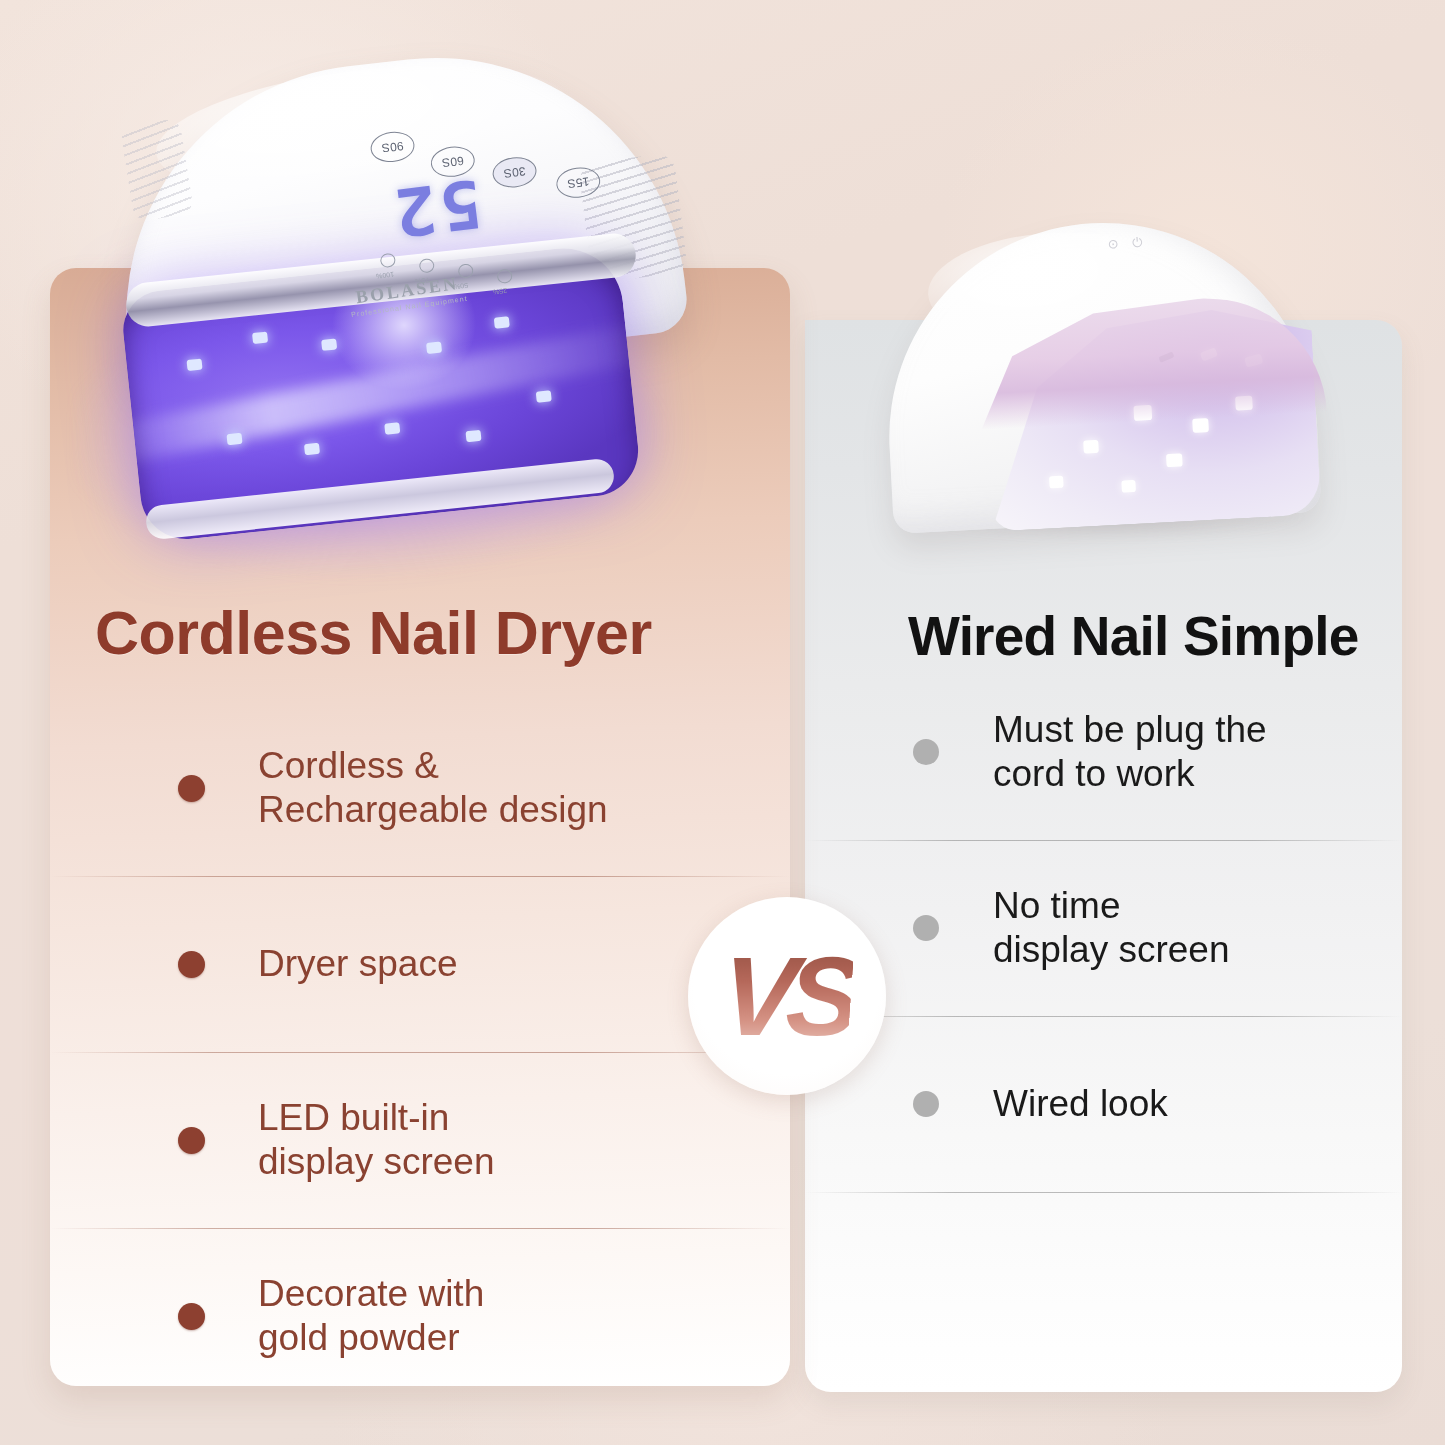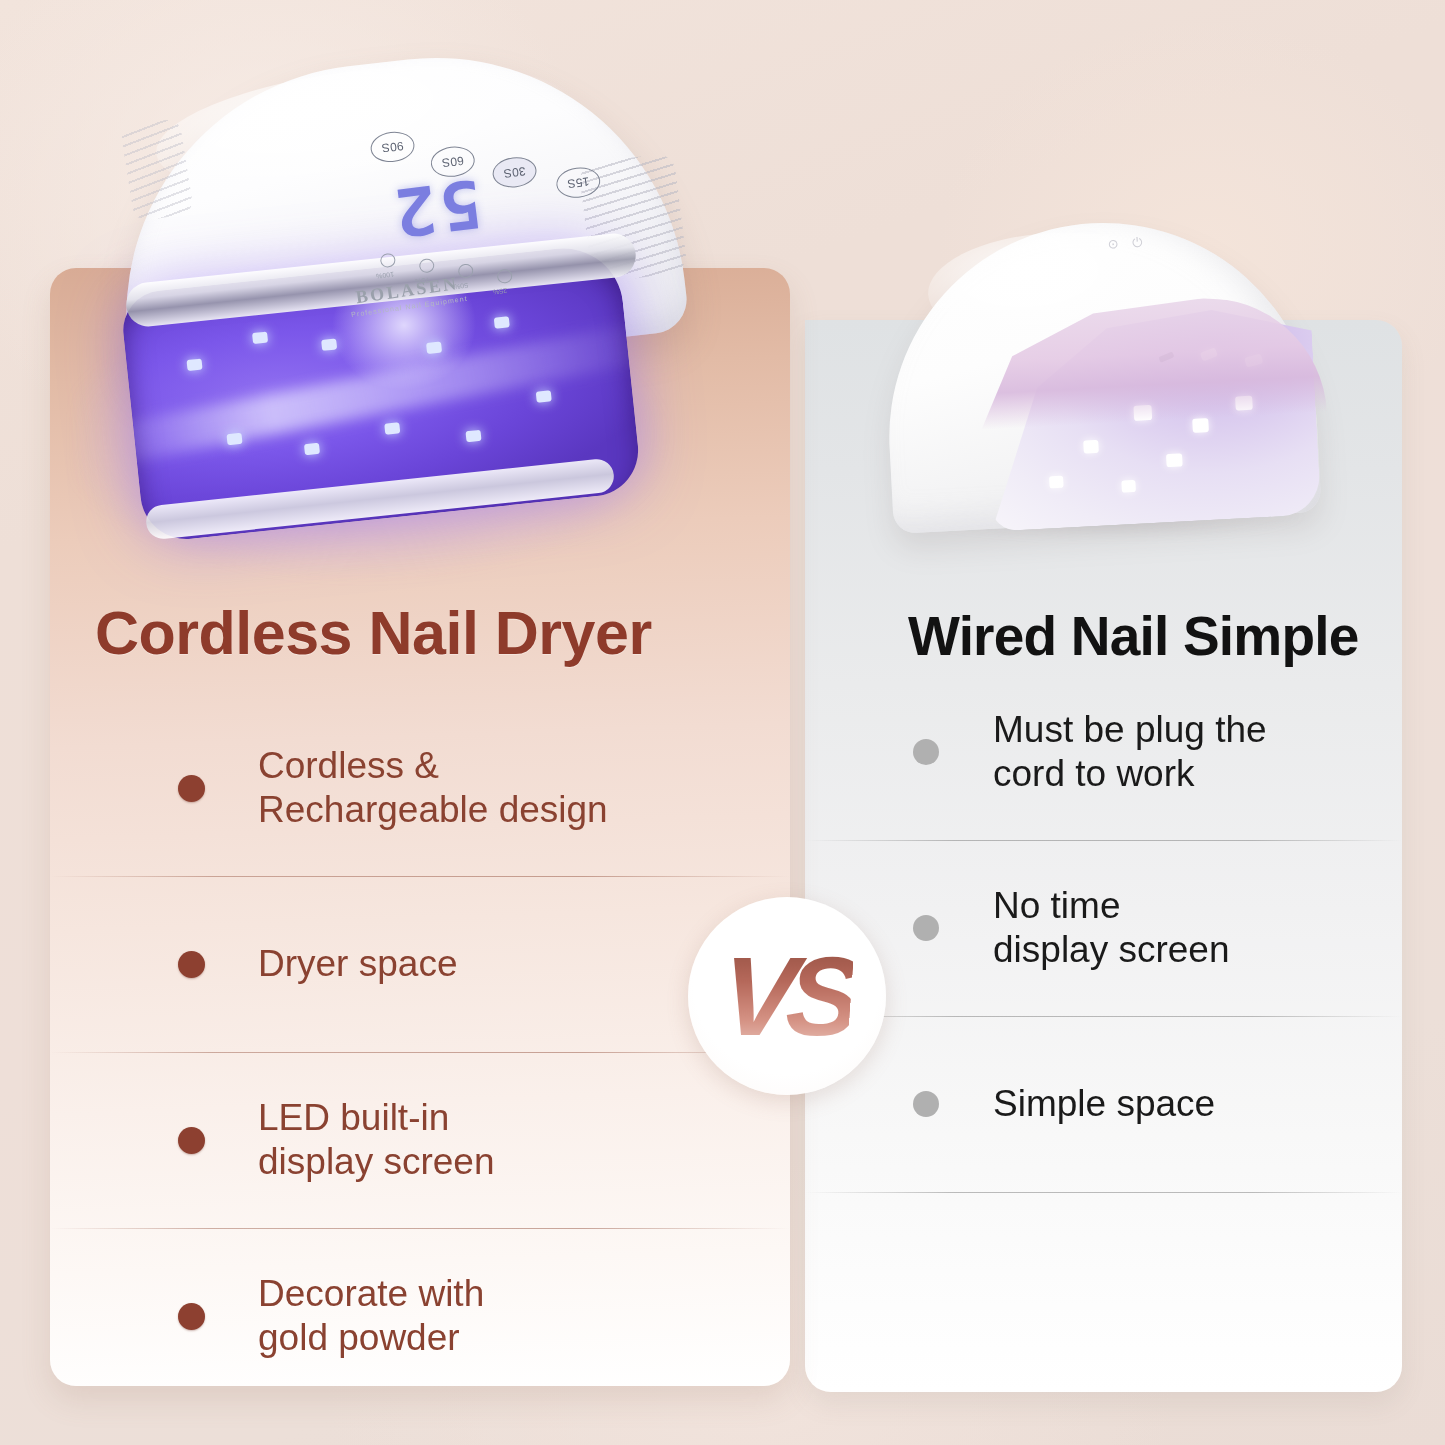--- a/index.html
+++ b/index.html
@@ -284,19 +284,19 @@
   </div>
   <div class="divider" style="top:176px"></div>
   <div class="divider" style="top:352px"></div>
   <div class="frow">
     <span class="bullet"></span>
     <span class="ftext">No time<br>display screen</span>
   </div>
   <div class="divider" style="top:528px"></div>
   <div class="frow">
     <span class="bullet"></span>
-    <span class="ftext">Simple space</span>
+    <span class="ftext">Wired look</span>
   </div>
 </div>
 
 <div id="vs-badge">
   <span class="vs-text">VS</span>
 </div>
 
 </body></html>

